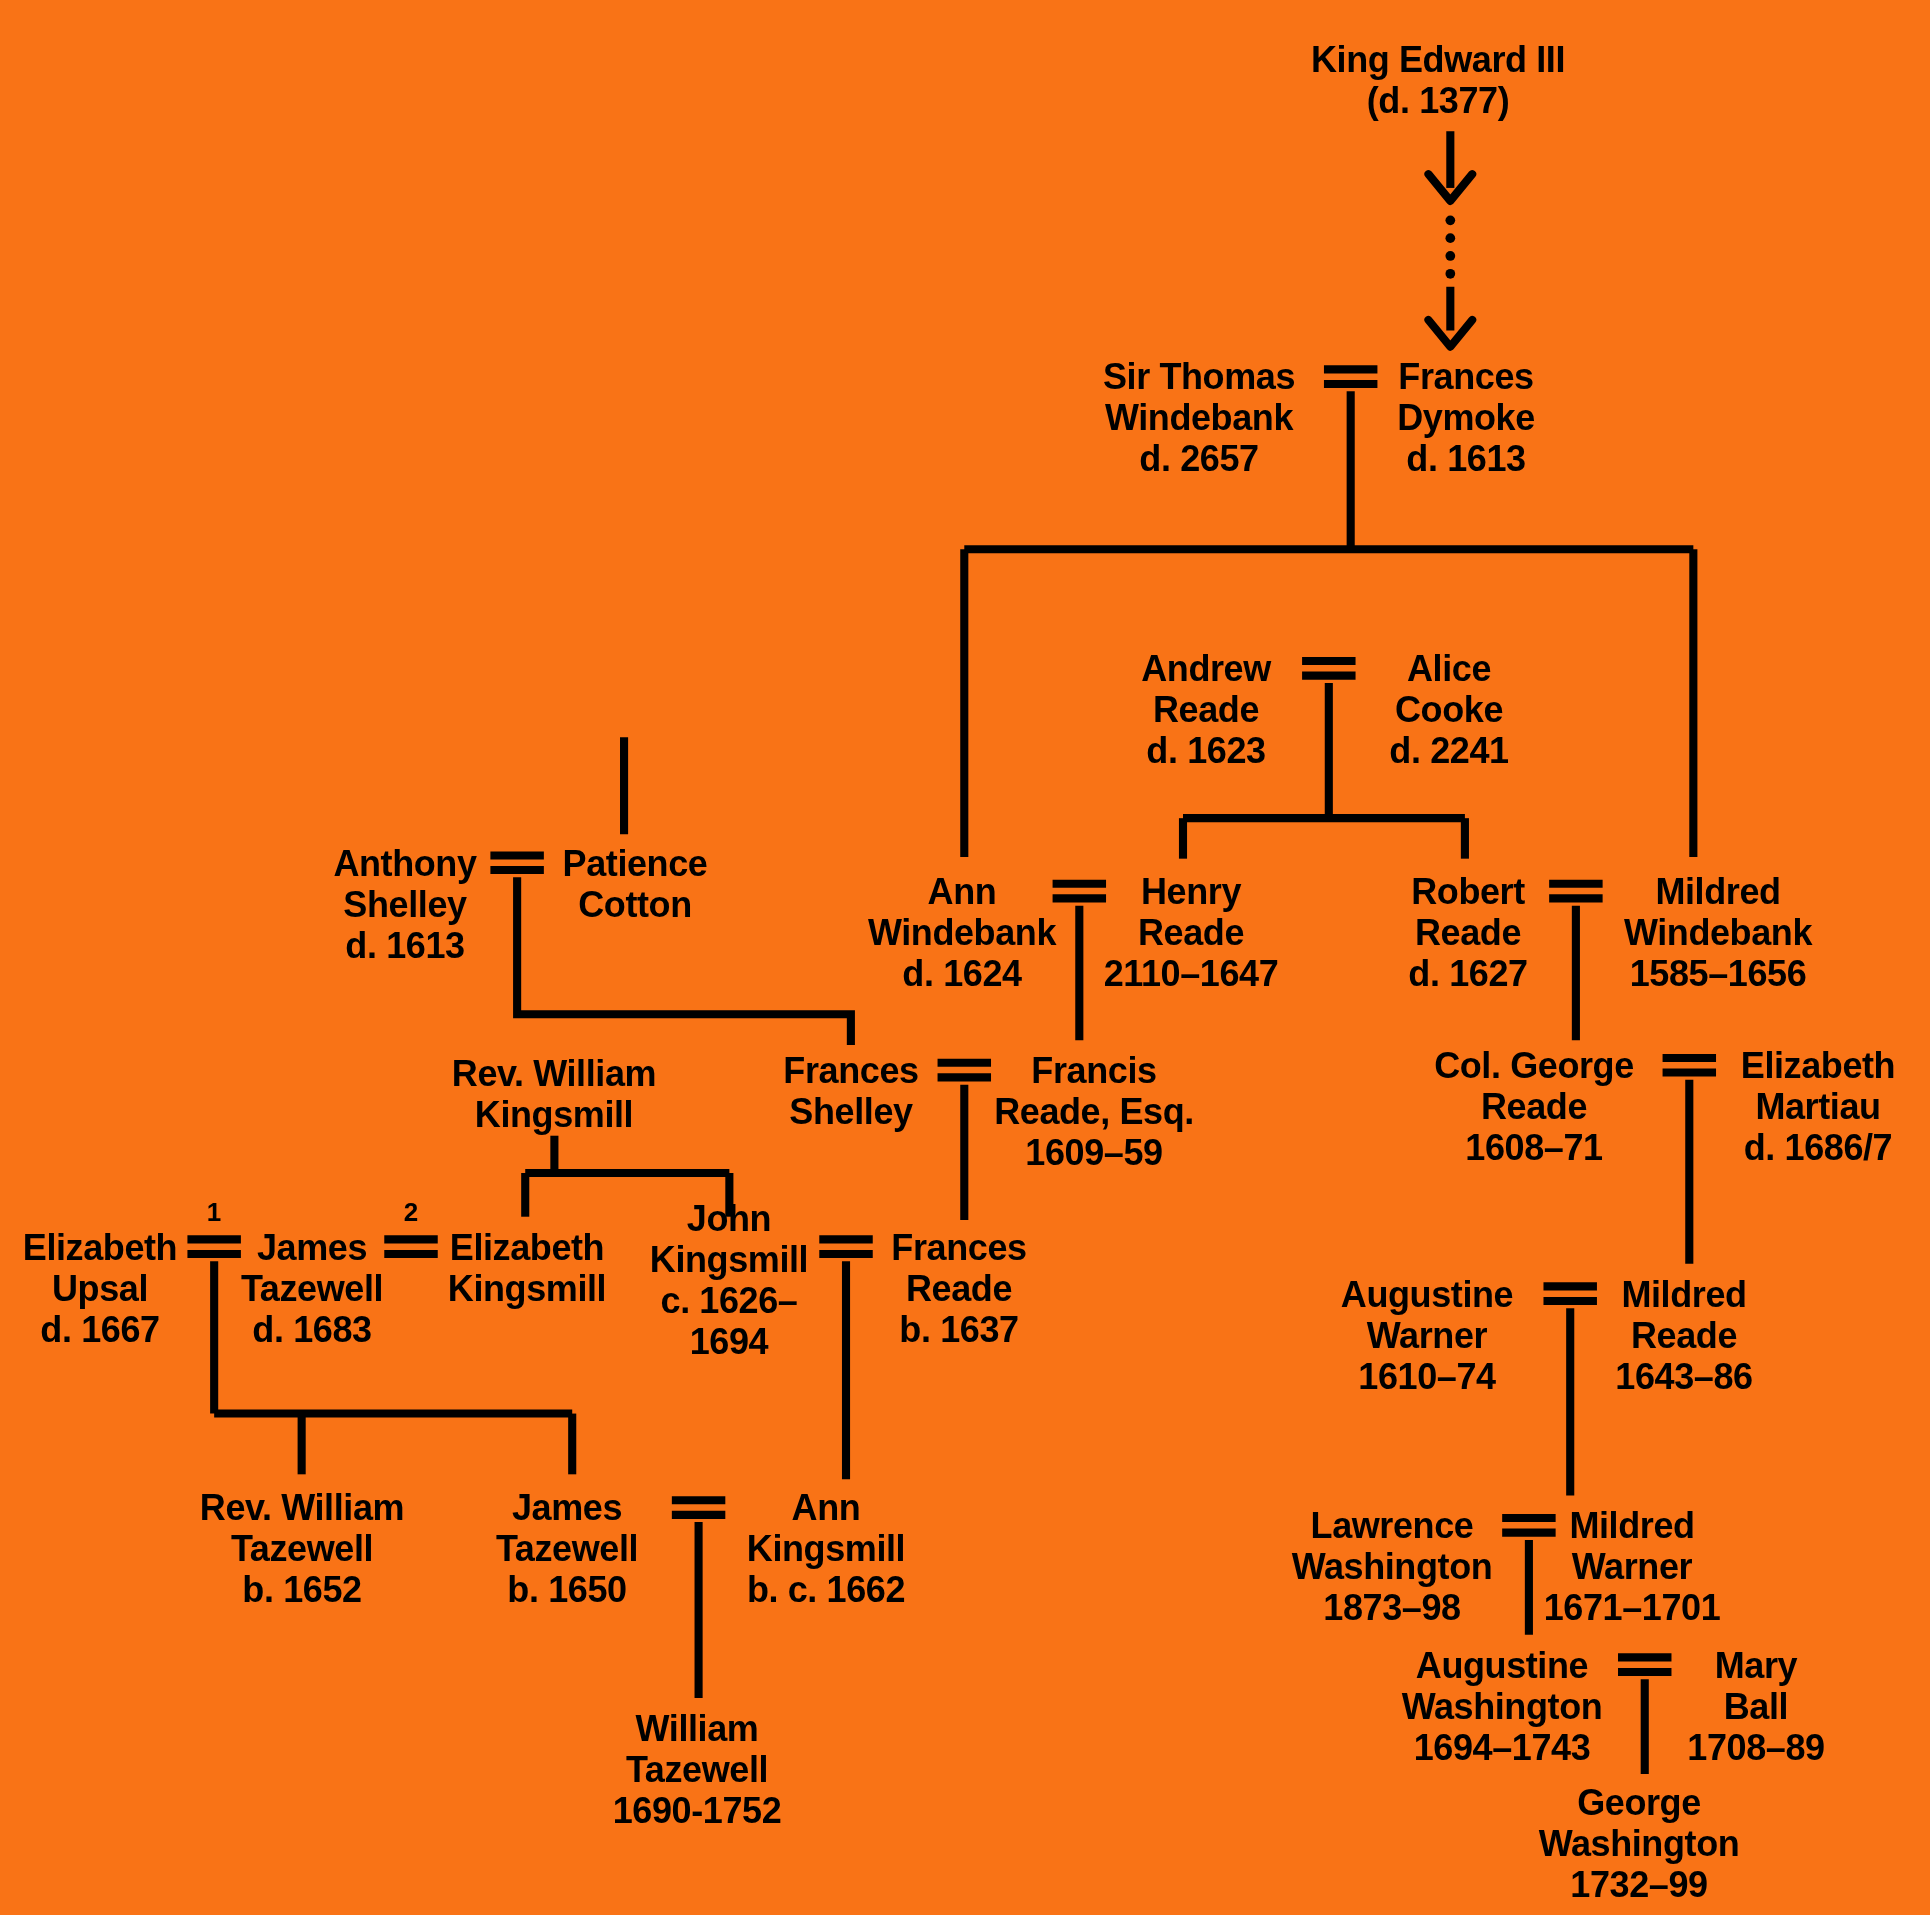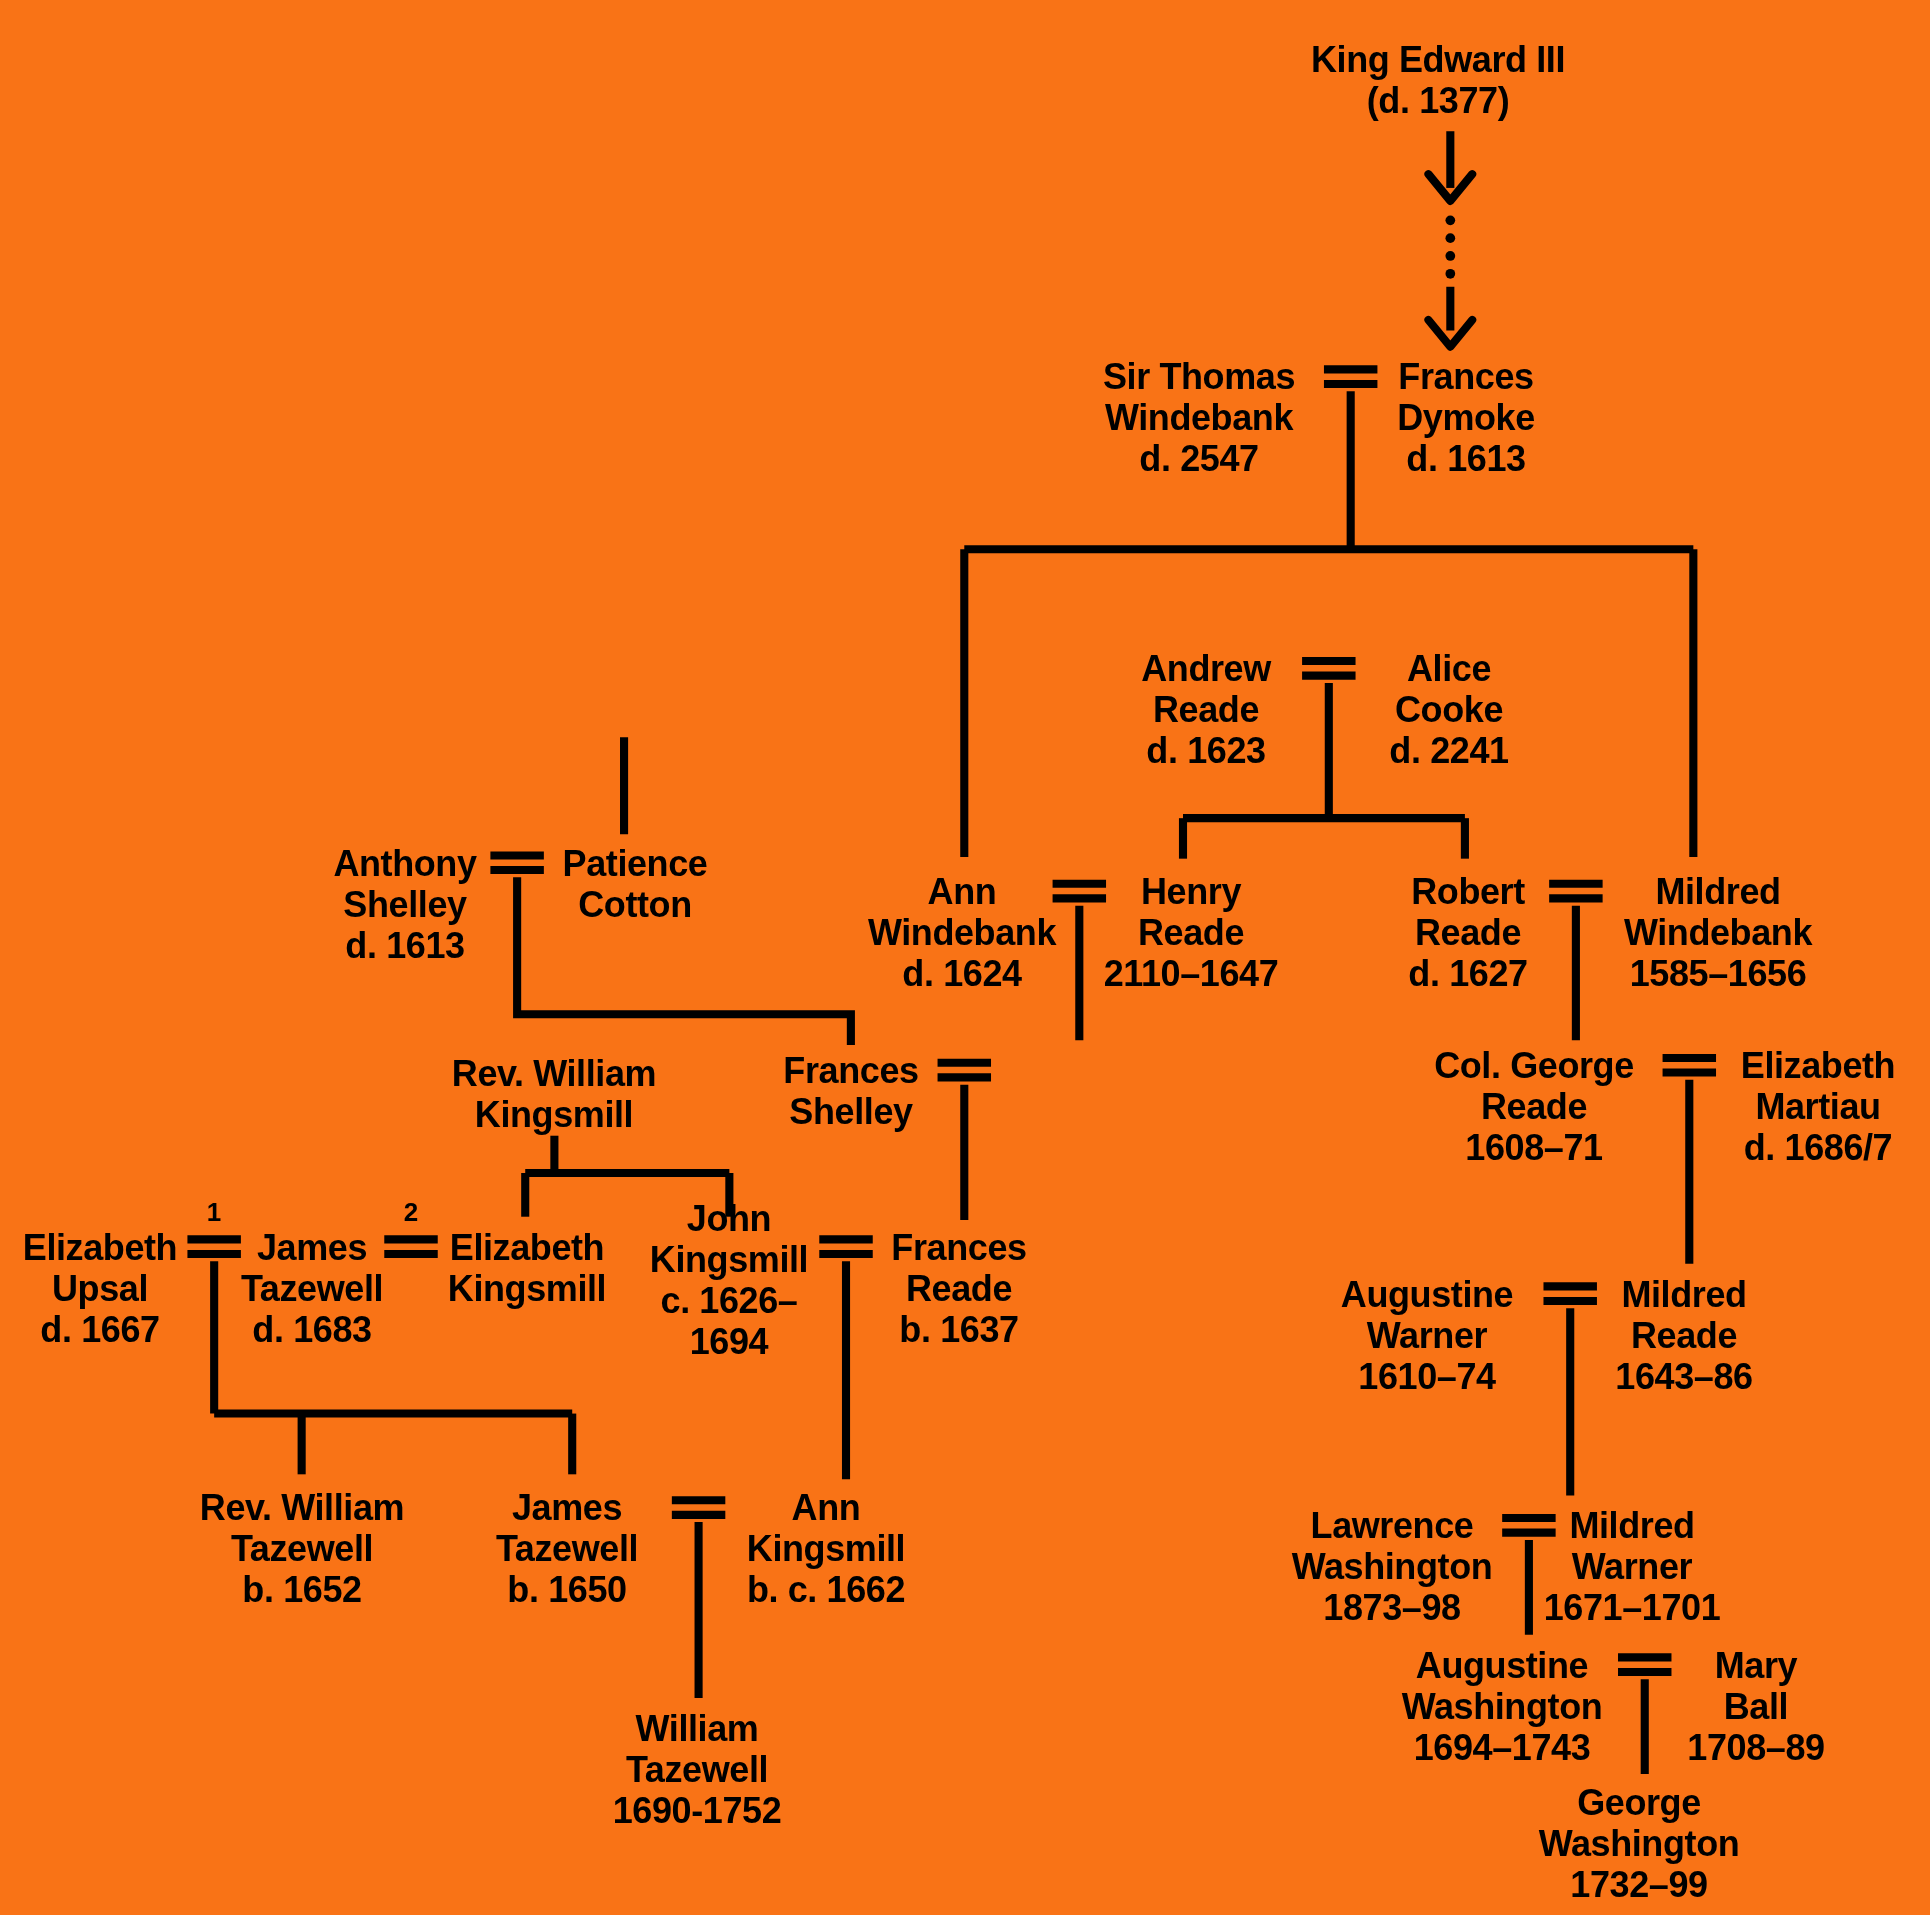--- a/index.html
+++ b/index.html
@@ -135,21 +135,21 @@
         <line x1="1997" x2="2063" y1="2046" y2="2046"></line>
         <line x1="1997" x2="2063" y1="2064" y2="2064"></line>
       </g>
       <line x1="2030" y1="2073" x2="2030" y2="2190"></line>
     </svg>
 
   <div class="person" style="left:1438px;top:39px">King Edward III
 (d. 1377)</div>
   <div class="person" style="left:1199px;top:356px">Sir Thomas
 Windebank
-d. 2547</div>
+d. 2657</div>
   <div class="person" style="left:1466px;top:356px">Frances
 Dymoke
 d. 1613</div>
   <div class="person" style="left:1206px;top:648px">Andrew
 Reade
 d. 1623</div>
   <div class="person" style="left:1449px;top:648px">Alice
 Cooke
 d. 2241</div>
   <div class="person" style="left:405px;top:843px">Anthony
@@ -166,20 +166,23 @@
   <div class="person" style="left:1468px;top:871px">Robert
 Reade
 d. 1627</div>
   <div class="person" style="left:1718px;top:871px">Mildred
 Windebank
 1585–1656</div>
   <div class="person" style="left:554px;top:1053px">Rev. William
 Kingsmill</div>
   <div class="person" style="left:851px;top:1050px">Frances
 Shelley</div>
+  <div class="person" style="left:1094px;top:1050px">Francis
+Reade, Esq.
+1609–59</div>
   <div class="person" style="left:1534px;top:1045px">Col. George
 Reade
 1608–71</div>
   <div class="person" style="left:1818px;top:1045px">Elizabeth
 Martiau
 d. 1686/7</div>
   <div class="person" style="left:100px;top:1227px">Elizabeth
 Upsal
 d. 1667</div>
   <div class="person" style="left:312px;top:1227px">James

